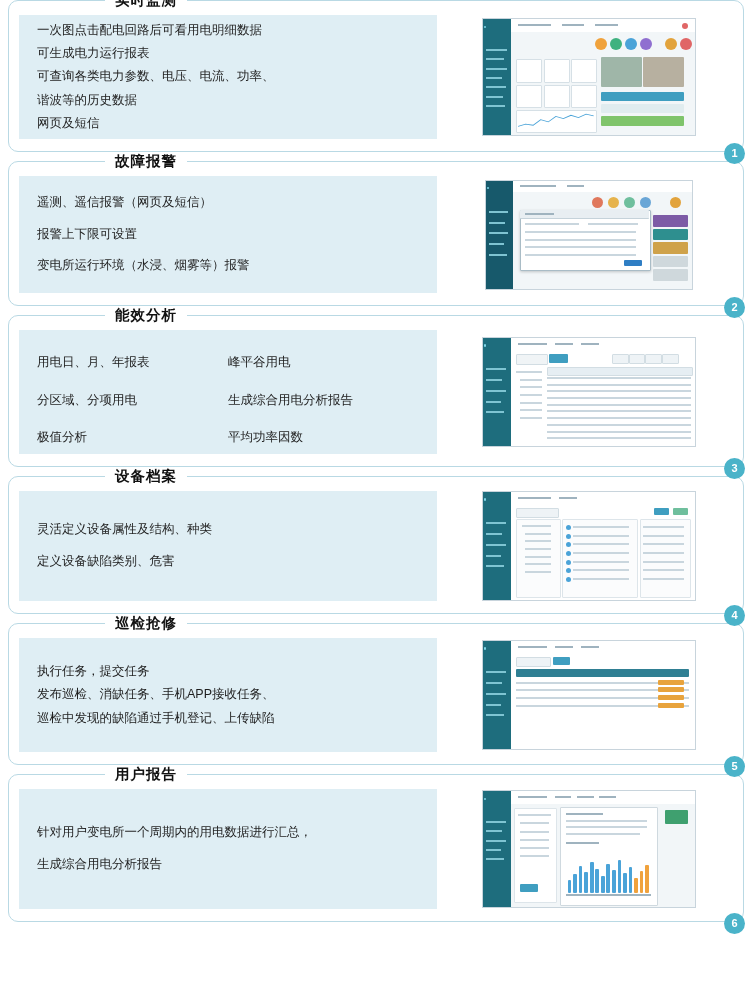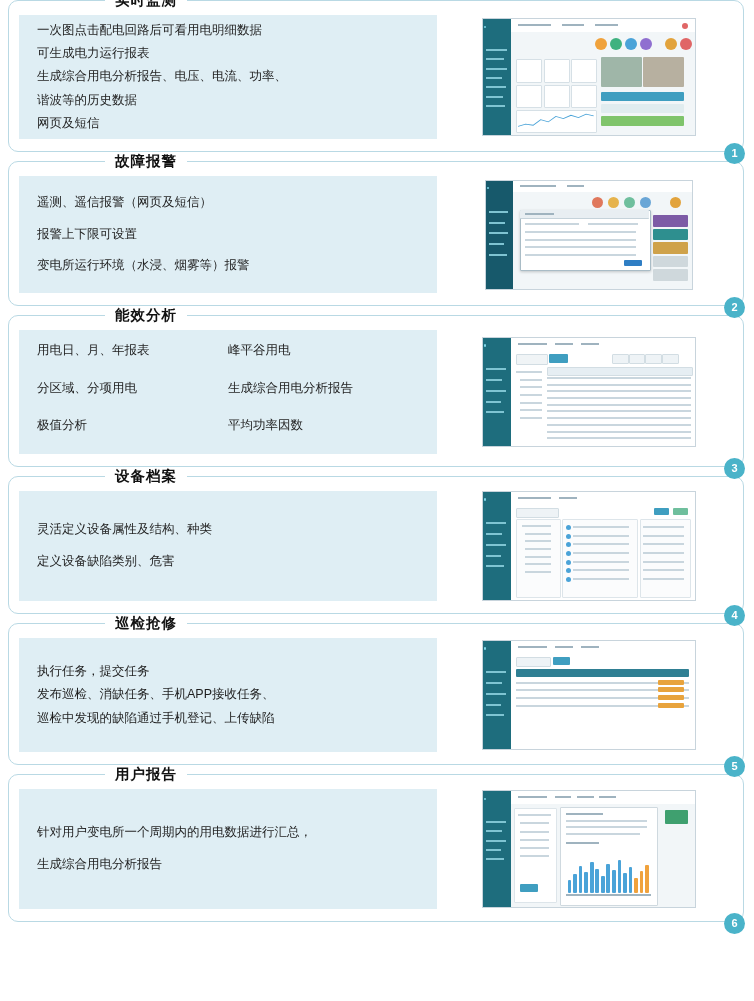--- a/index.html
+++ b/index.html
@@ -45,21 +45,21 @@
   .sec-body {
     display: flex;
     align-items: stretch;
     padding: 14px 10px 12px 10px;
     box-sizing: border-box;
     height: 100%;
   }
   .text-panel {
     background: #dfeef4;
     box-sizing: border-box;
-    padding: 2px 18px;
+    padding: 14px 18px;
     flex: 0 0 418px;
     width: 418px;
     display: flex;
     flex-direction: column;
     justify-content: center;
   }
   .text-panel.two-col {
     display: block;
   }
   .t-row {
@@ -158,21 +158,21 @@
 <body>
 
 <div class="page">
 
   <div class="section" style="height:152px;">
     <div class="sec-title">实时监测</div>
     <div class="sec-body">
       <div class="text-panel">
         <div class="t-row">一次图点击配电回路后可看用电明细数据</div>
         <div class="t-row">可生成电力运行报表</div>
-        <div class="t-row">生成综合用电分析报告、电压、电流、功率、</div>
+        <div class="t-row">可查询各类电力参数、电压、电流、功率、</div>
         <div class="t-row">谐波等的历史数据</div>
         <div class="t-row">网页及短信</div>
       </div>
       <div class="shot-wrap">
         <div class="shot" style="width:214px;height:118px;">
           <div class="sidebar">
             <div class="avatar"></div>
             <div class="line teal" style="left:10%;top:26%;width:76%;"></div>
             <div class="line teal" style="left:10%;top:34%;width:66%;"></div>
             <div class="line teal" style="left:10%;top:42%;width:76%;"></div>

